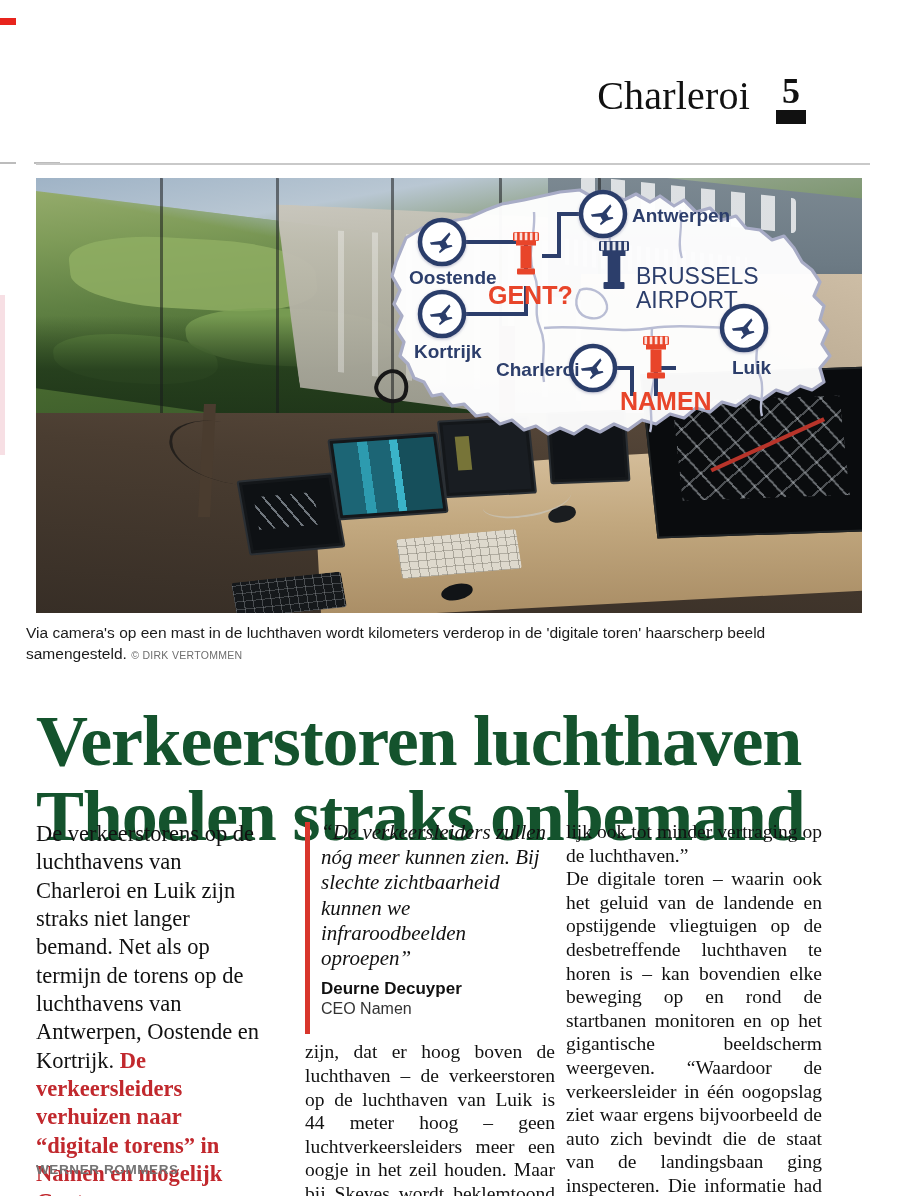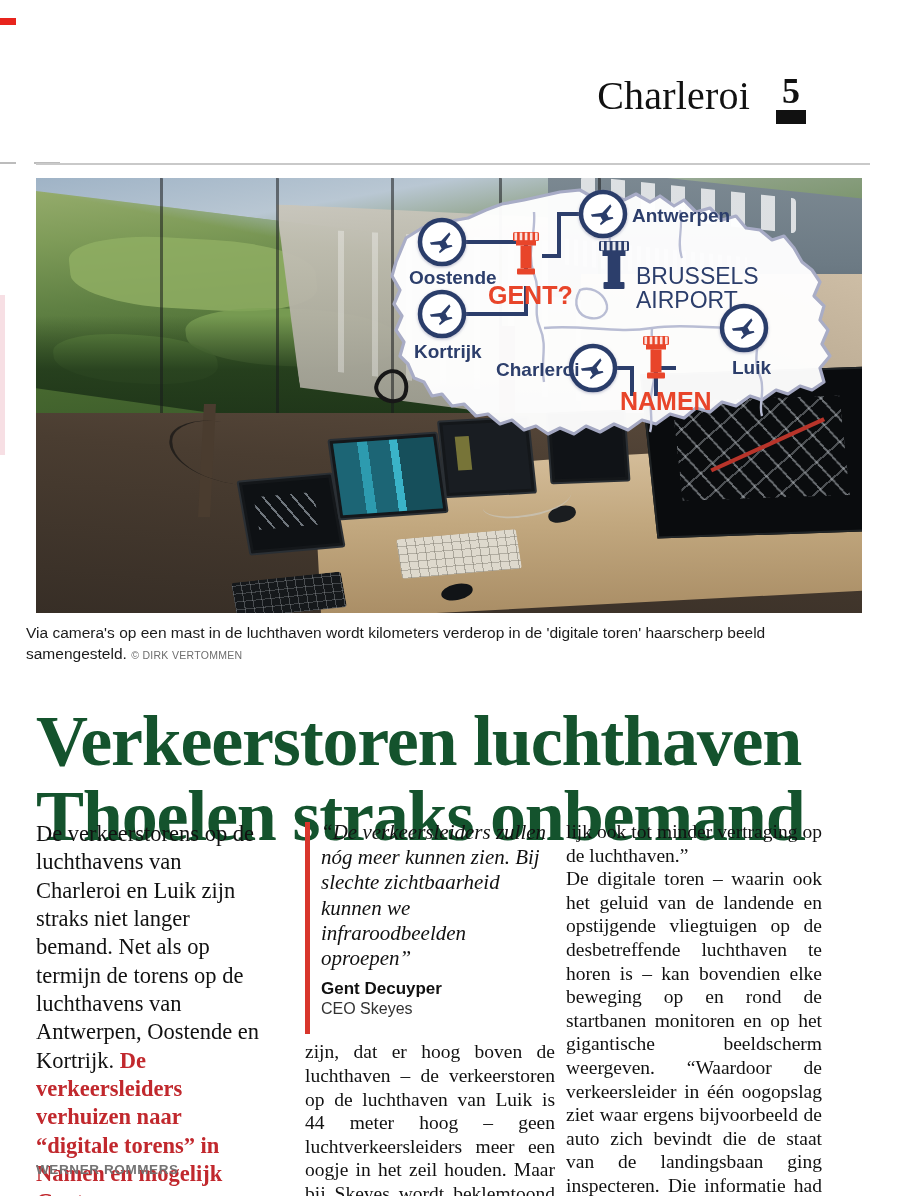--- a/index.html
+++ b/index.html
@@ -359,22 +359,22 @@
 
 <div class="col col-1">
   <p class="lead"><span>De verkeerstorens op de luchthavens van Charleroi en Luik zijn straks niet langer bemand. Net als op termijn de torens op de luchthavens van Antwerpen, Oostende en Kortrijk. </span><span class="hl">De verkeersleiders verhuizen naar “digitale torens” in Namen en mogelijk Gent.</span></p>
 </div>
 <div class="byline">WERNER ROMMERS</div>
 
 <div class="col col-2">
   <div class="quote-block">
     <div class="quote-rule"></div>
     <p class="quote-text">“De verkeersleiders zullen nóg meer kunnen zien. Bij slechte zichtbaarheid kunnen we infraroodbeelden oproepen”</p>
-    <div class="quote-name">Gent Decuyper</div>
-    <div class="quote-role">CEO Skeyes</div>
+    <div class="quote-name">Deurne Decuyper</div>
+    <div class="quote-role">CEO Namen</div>
   </div>
   <p class="body">zijn, dat er hoog boven de luchthaven – de verkeerstoren op de luchthaven van Luik is 44 meter hoog – geen luchtverkeersleiders meer een oogje in het zeil houden. Maar bij Skeyes wordt beklemtoond dat luchtverkeerslei-</p>
 </div>
 
 <div class="col col-3">
   <p class="body">lijk ook tot minder vertraging op de luchthaven.”</p>
   <p class="body indent">De digitale toren – waarin ook het geluid van de landende en opstijgende vliegtuigen op de desbetreffende luchthaven te horen is – kan bovendien elke beweging op en rond de startbanen monitoren en op het gigantische beeldscherm weergeven. “Waardoor de verkeersleider in één oogopslag ziet waar ergens bijvoorbeeld de auto zich bevindt die de staat van de landingsbaan ging inspecteren. Die informatie had hij vandaag ook al wel, via een zogenaamde grondradar, maar die moest hij op een ander scherm gaan halen”, aldus nog Thoelen.</p>
 </div>
 
 <div class="clip-bottom"></div>

